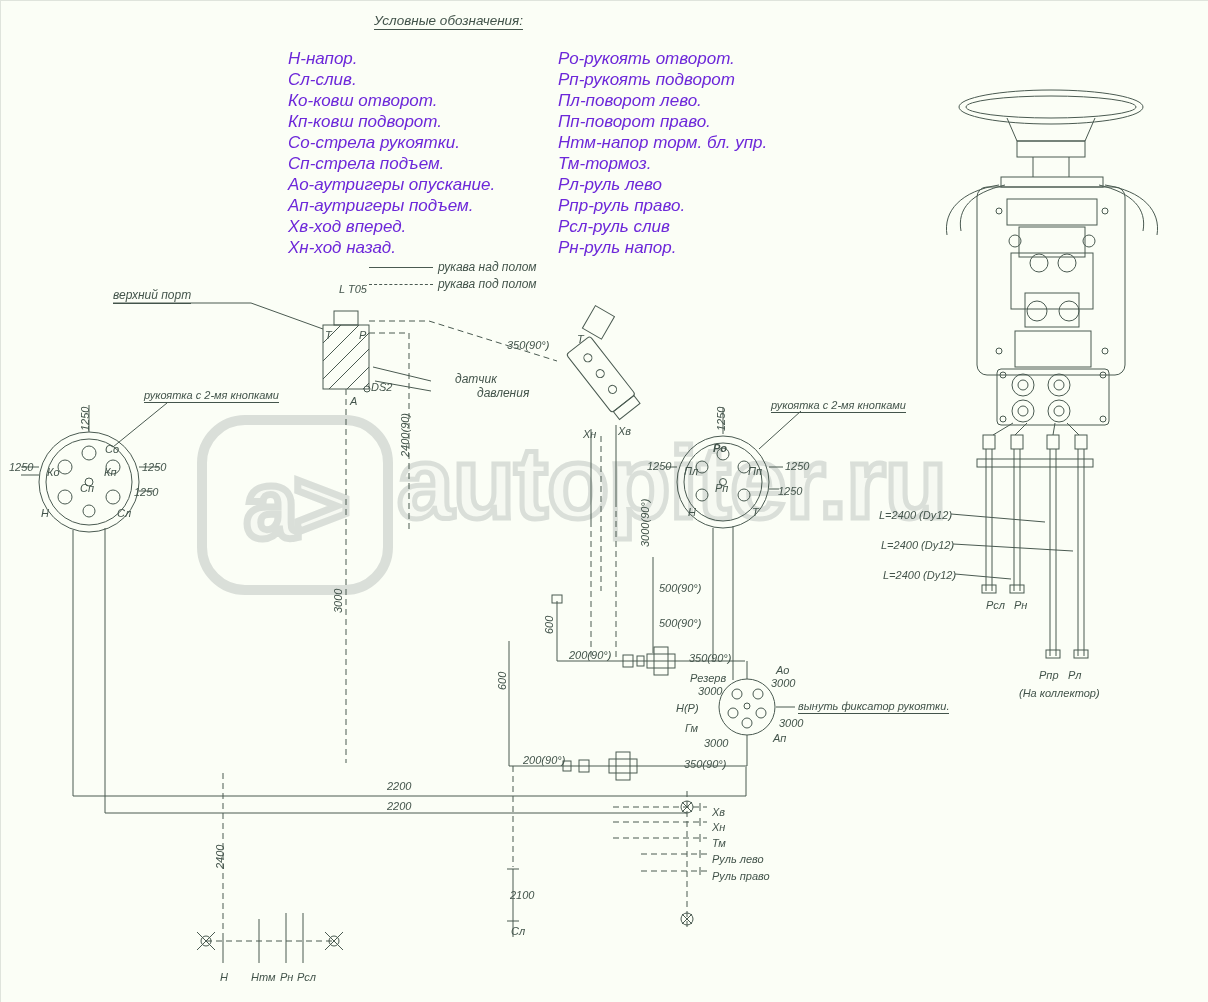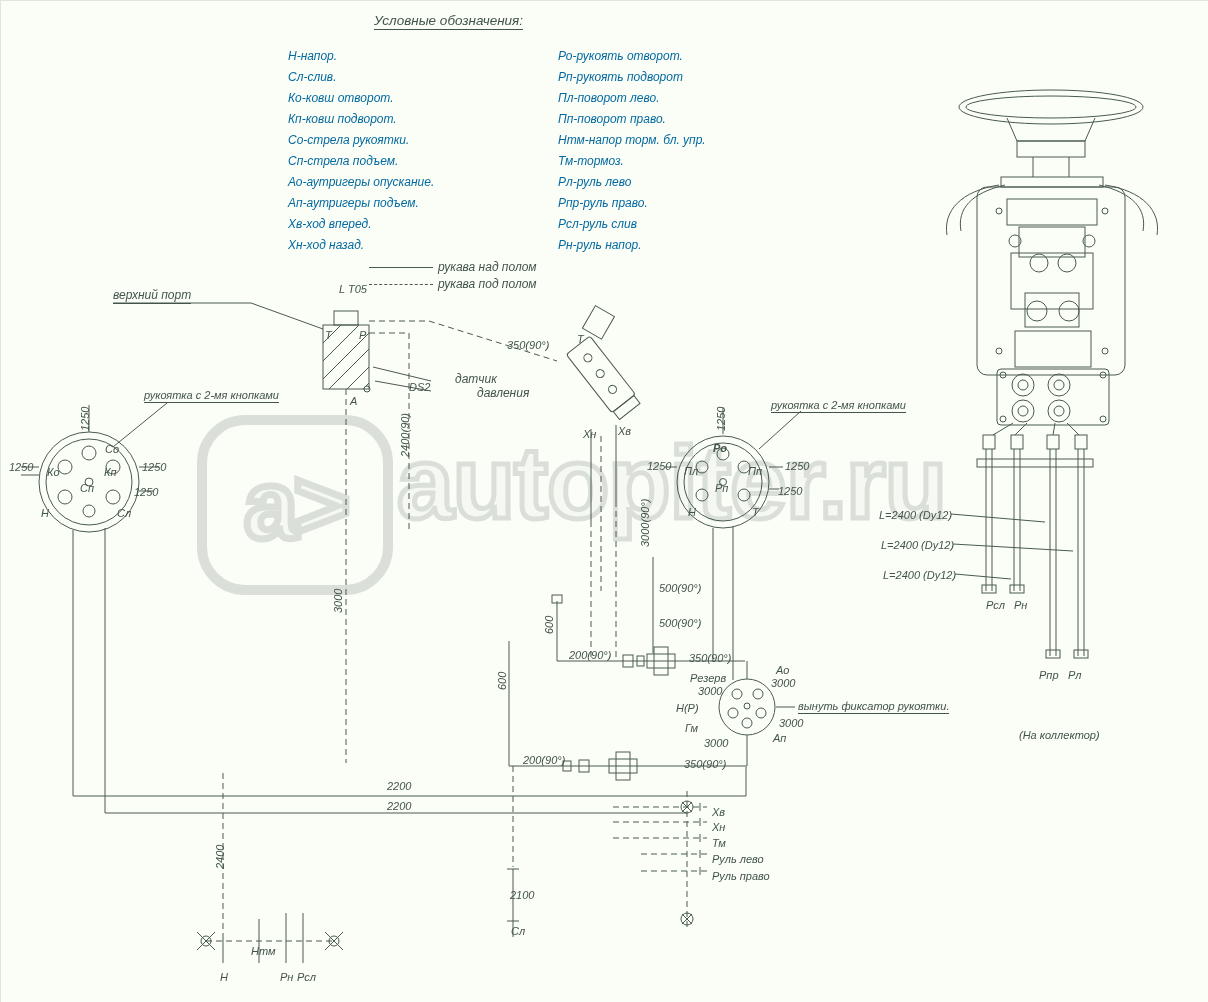--- a/index.html
+++ b/index.html
@@ -13,21 +13,21 @@
   .ln{stroke:#4a5a51;stroke-width:1;fill:none;}
   .dash{stroke-dasharray:6 4;}
   #labels{position:absolute;inset:0;z-index:2;}
   .lbl{position:absolute;font-size:11px;font-style:italic;color:#43544b;white-space:nowrap;line-height:1.1;}
   .lbl.rot{transform:rotate(-90deg);transform-origin:0 0;}
   .lbl.und{border-bottom:1px solid #43544b;padding-bottom:1px;}
   #legend-title{position:absolute;left:373px;top:12px;font-size:13.5px;font-style:italic;color:#43544b;border-bottom:1px solid #43544b;padding-bottom:1px;z-index:2;}
   .legend-col{position:absolute;top:48px;z-index:2;}
   #legend-left{left:287px;}
   #legend-right{left:557px;}
-  .legend-item{height:21px;font-size:12px;font-style:italic;color:#0369a1;white-space:nowrap;}
+  .legend-item{height:21px;font-size:17px;font-style:italic;color:#6d28d9;white-space:nowrap;}
   .hose-sample{position:absolute;width:64px;height:0;z-index:2;}
   .hose-sample.solid{border-top:1.4px solid #4a5a51;}
   .hose-sample.dashed{border-top:1.4px dashed #4a5a51;}
   .hose-label{position:absolute;font-size:12px;font-style:italic;color:#43544b;white-space:nowrap;z-index:2;}
 </style>
 </head>
 <body>
 
 <div id="page">
 
@@ -248,21 +248,21 @@
   <div class="hose-sample solid" style="left:368px;top:266px;"></div>
   <div class="hose-label" style="left:437px;top:259px;">рукава над полом</div>
   <div class="hose-sample dashed" style="left:368px;top:283px;"></div>
   <div class="hose-label" style="left:437px;top:276px;">рукава под полом</div>
 
   <div id="labels">
       <div class="lbl und" style="left: 112px; top: 288px; font-size: 12px;">верхний порт</div>
       <div class="lbl" style="left: 338px; top: 282px;">L T05</div>
       <div class="lbl" style="left: 324px; top: 328px;">T</div>
       <div class="lbl" style="left: 358px; top: 328px;">P</div>
-      <div class="lbl" style="left: 370px; top: 380px; padding-left: 38px;">DS2</div>
+      <div class="lbl" style="left: 370px; top: 380px;">DS2</div>
       <div class="lbl" style="left: 349px; top: 394px;">A</div>
       <div class="lbl" style="left: 432px; top: 372px; font-size: 12px; margin-left: 22px;">датчик</div>
       <div class="lbl" style="left: 432px; top: 386px; font-size: 12px; margin-left: 44px;">давления</div>
       <div class="lbl und" style="left: 143px; top: 388px;">рукоятка с 2-мя кнопками</div>
       <div class="lbl" style="left: 506px; top: 338px;">350(90°)</div>
       <div class="lbl rot" style="left: 78px; top: 430px;">1250</div>
       <div class="lbl" style="left: 8px; top: 460px;">1250</div>
       <div class="lbl" style="left: 141px; top: 460px;">1250</div>
       <div class="lbl" style="left: 133px; top: 485px;">1250</div>
       <div class="lbl" style="left: 76px; top: 442px; margin-left: 28px;">Со</div>
@@ -305,31 +305,31 @@
       <div class="lbl" style="left: 703px; top: 736px;">3000</div>
       <div class="lbl" style="left: 772px; top: 731px;">Ап</div>
       <div class="lbl" style="left: 778px; top: 716px;">3000</div>
       <div class="lbl und" style="left: 797px; top: 699px;">вынуть фиксатор рукоятки.</div>
       <div class="lbl" style="left: 386px; top: 779px;">2200</div>
       <div class="lbl" style="left: 386px; top: 799px;">2200</div>
       <div class="lbl rot" style="left: 213px; top: 868px;">2400</div>
       <div class="lbl" style="left: 509px; top: 888px;">2100</div>
       <div class="lbl" style="left: 510px; top: 924px;">Сл</div>
       <div class="lbl" style="left: 219px; top: 970px;">Н</div>
-      <div class="lbl" style="left: 250px; top: 944px; text-align: right;">Нтм</div>
+      <div class="lbl" style="left: 250px; top: 970px; text-align: right;">Нтм</div>
       <div class="lbl" style="left: 279px; top: 970px;">Рн</div>
       <div class="lbl" style="left: 296px; top: 970px;">Рсл</div>
       <div class="lbl" style="left: 711px; top: 805px;">Хв</div>
       <div class="lbl" style="left: 711px; top: 820px;">Хн</div>
       <div class="lbl" style="left: 711px; top: 836px;">Тм</div>
       <div class="lbl" style="left: 711px; top: 852px;">Руль лево</div>
       <div class="lbl" style="left: 711px; top: 869px;">Руль право</div>
       <div class="lbl" style="left: 878px; top: 508px;">L=2400 (Dy12)</div>
       <div class="lbl" style="left: 880px; top: 538px;">L=2400 (Dy12)</div>
       <div class="lbl" style="left: 882px; top: 568px;">L=2400 (Dy12)</div>
       <div class="lbl" style="left: 985px; top: 598px;">Рсл</div>
       <div class="lbl" style="left: 1013px; top: 598px;">Рн</div>
       <div class="lbl" style="left: 1038px; top: 668px;">Рпр</div>
       <div class="lbl" style="left: 1067px; top: 668px;">Рл</div>
-      <div class="lbl" style="left: 1018px; top: 686px; margin-top: 42px;">(На коллектор)</div>
+      <div class="lbl" style="left: 1018px; top: 686px;">(На коллектор)</div>
     </div>
 
 </div>
 
 </body></html>

